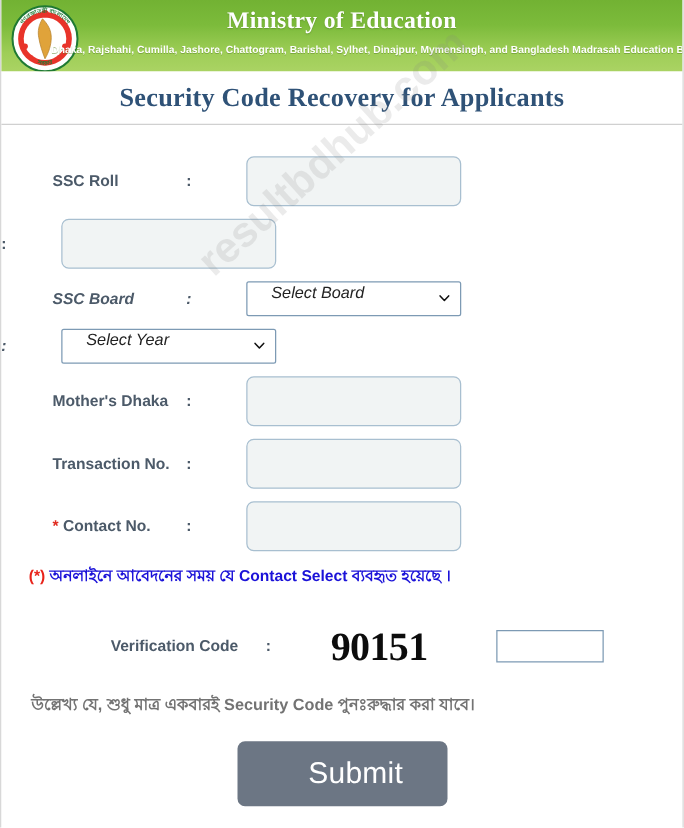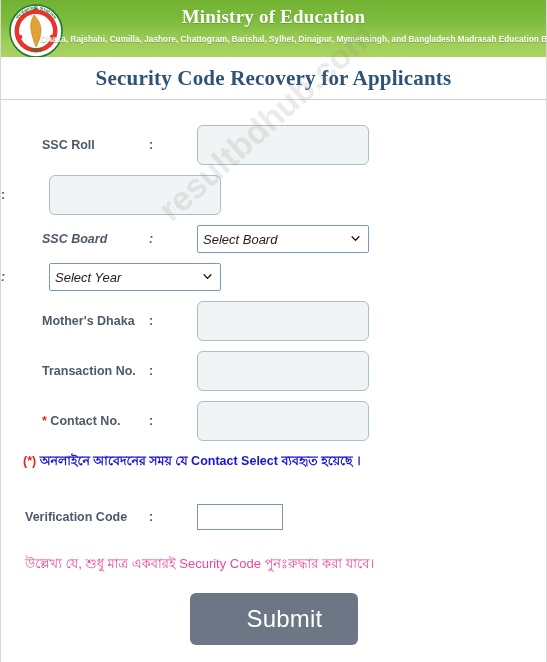--- a/index.html
+++ b/index.html
@@ -142,22 +142,22 @@
     color: #333;
   }
   .sel {
     width: 172px;
     height: 28px;
     background: #ffffff;
     border: 1px solid #7d9ab4;
     border-radius: 2px;
     box-sizing: border-box;
     display: flex;
-    align-items: center;
-    padding: 0 5px;
+    align-items: flex-start;
+    padding: 0 19px;
     font-size: 13px;
     color: #222;
     position: relative;
     cursor: pointer;
   }
   .sel .chev {
     position: absolute;
     right: 8px;
     top: 50%;
     transform: translateY(-55%);
@@ -172,35 +172,36 @@
     font-weight: bold;
     color: #1b12d8;
     position: relative;
     z-index: 3;
     white-space: nowrap;
   }
   .note-blue .paren { color: #e8231a; }
   .note-red {
     padding: 14px 0 0 24px;
     font-size: 13px;
-    font-weight: normal;
-    color: #ec4899;
+    font-weight: bold;
+    color: #737373;
     position: relative;
     z-index: 3;
     white-space: nowrap;
   }
 
   
   .ver-row {
     display: flex;
     align-items: center;
     height: 46px;
     margin-top: 22px;
     position: relative;
     z-index: 3;
+    justify-content: center;
   }
   .ver-lbl {
     width: 148px;
     padding-left: 24px;
     box-sizing: border-box;
     font-size: 12.5px;
     font-weight: bold;
     color: #4c5a69;
   }
   .captcha {
@@ -344,20 +345,21 @@
     </div>
   </div>
 
   <div class="note-blue">
     <span class="paren">(*)</span><span> অনলাইনে আবেদনের সময় যে Contact Select ব্যবহৃত হয়েছে ।</span>
   </div>
 
   <div class="ver-row">
     <div class="ver-lbl">Verification Code</div>
     <div class="colon">:</div>
+    <div class="captcha">90151</div>
     <input class="ver-inp" type="text" value="" style="">
   </div>
 
   <div class="note-red">উল্লেখ্য যে, শুধু মাত্র একবারই Security Code পুনঃরুদ্ধার করা যাবে।</div>
 
   <div class="submit-wrap">
     <button class="submit-btn">Submit</button>
   </div>
 
 </div>

